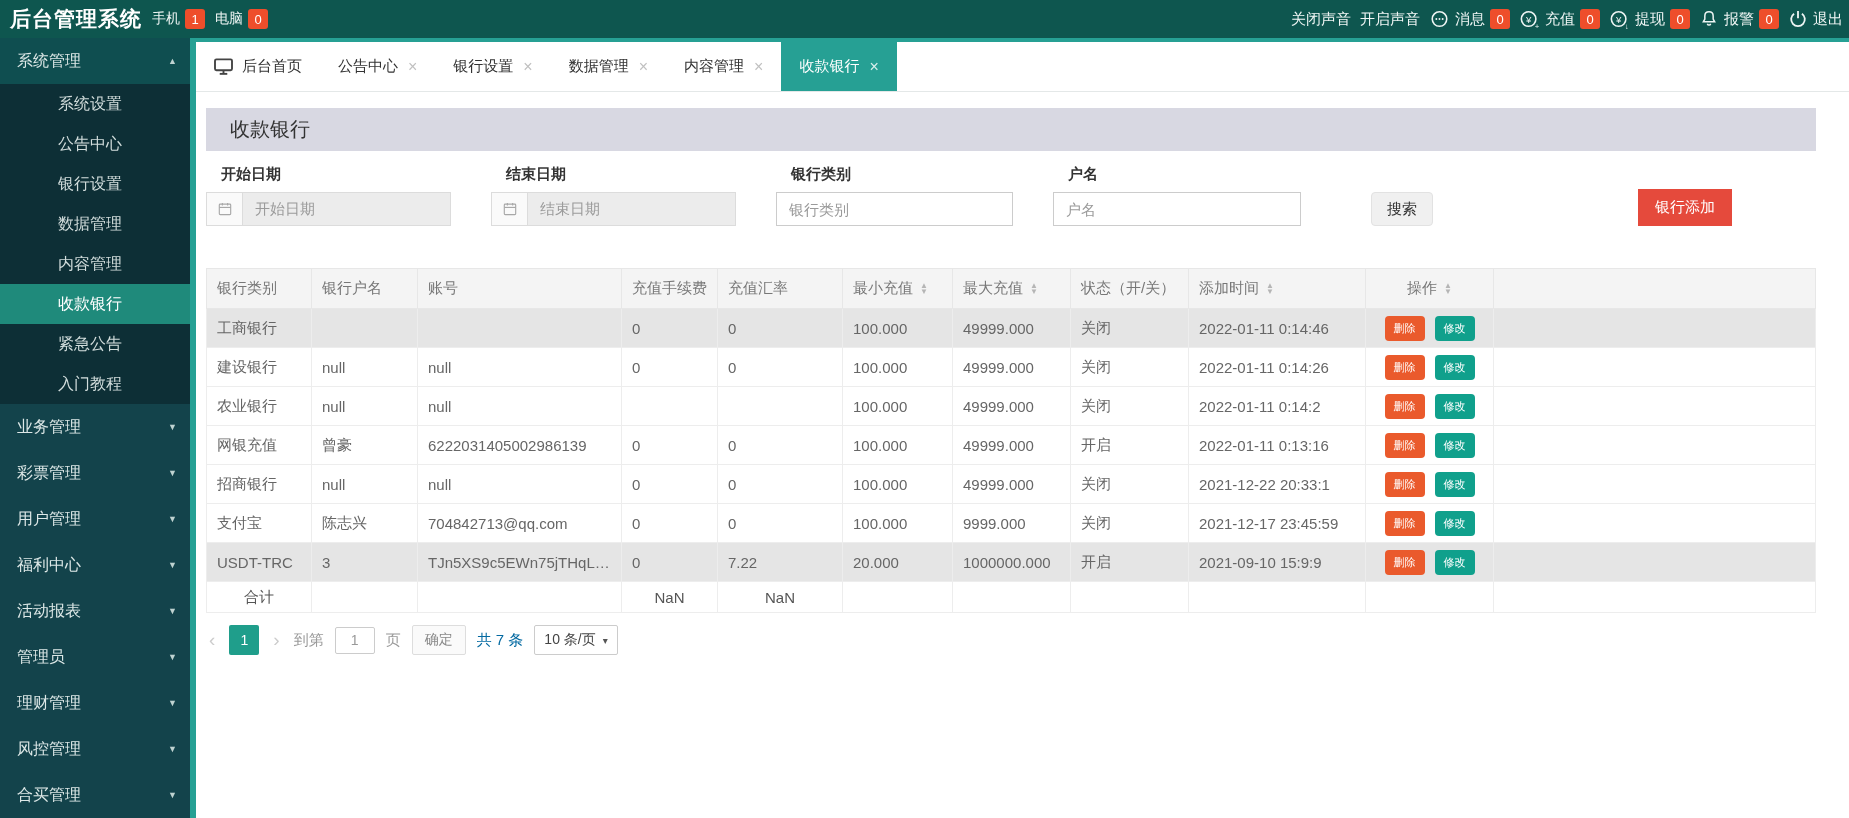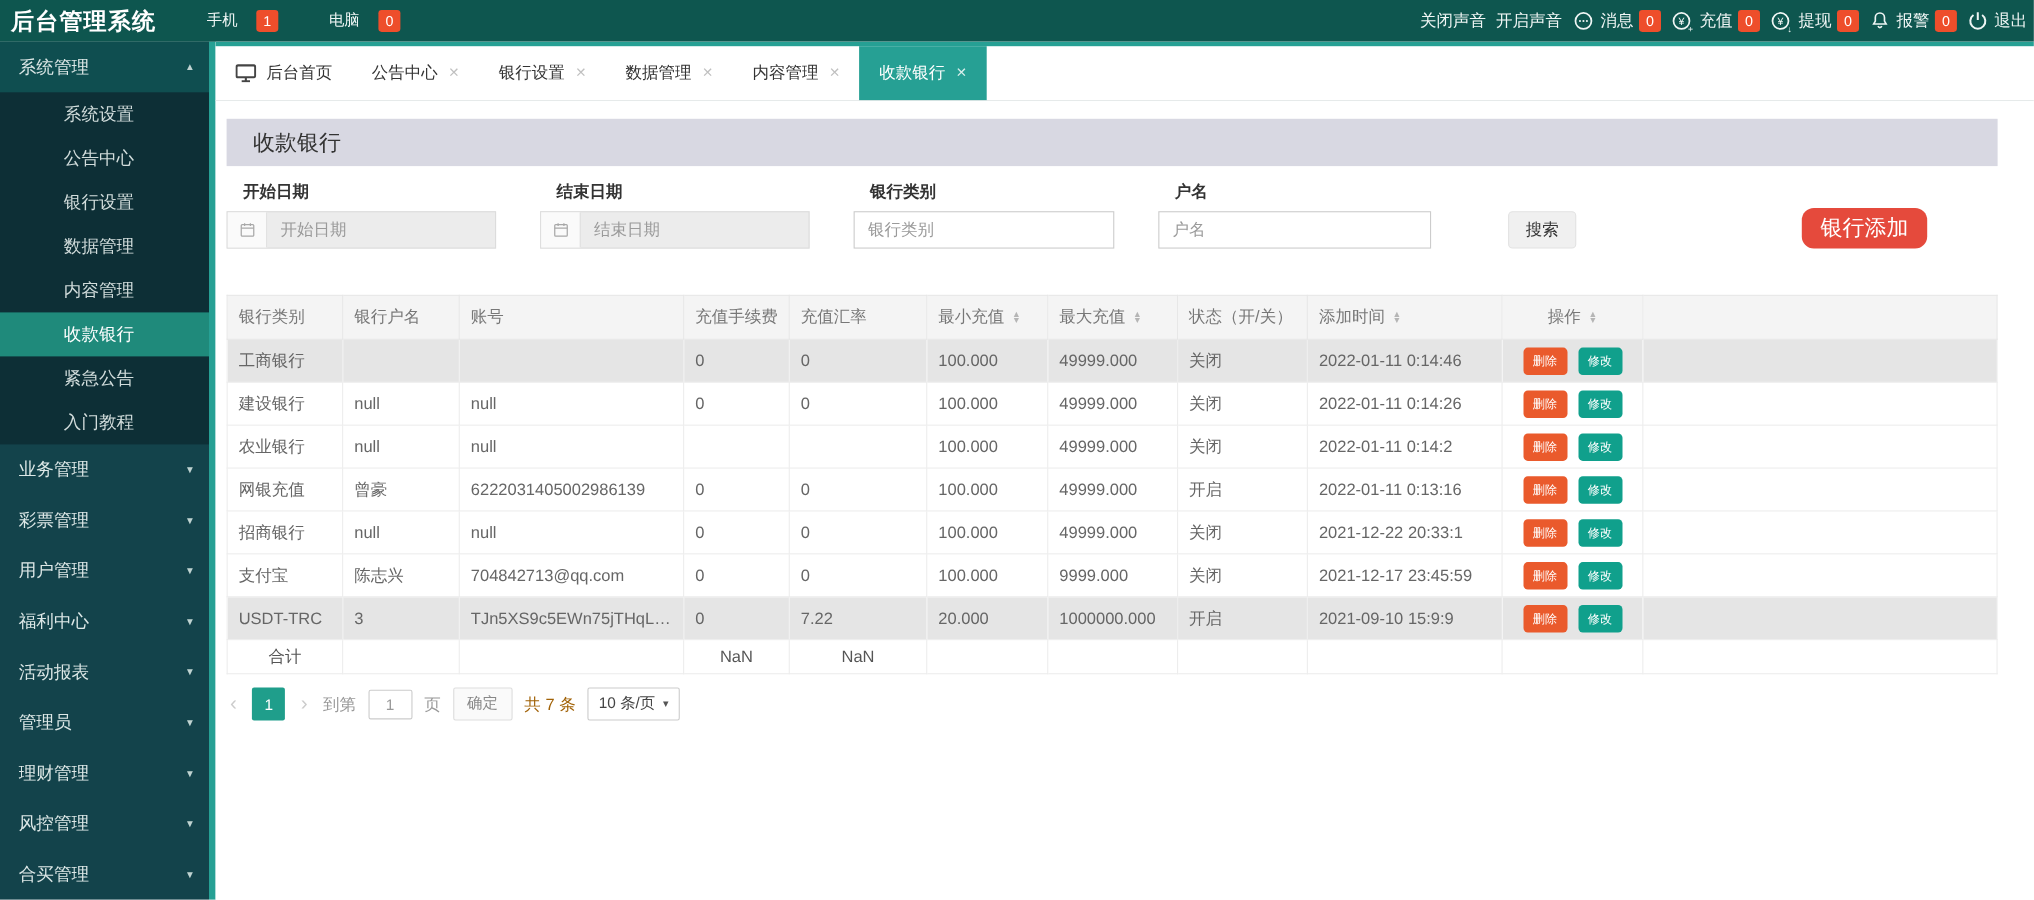--- a/index.html
+++ b/index.html
@@ -3,21 +3,21 @@
 <meta charset="utf-8">
 <style>
   * { box-sizing: border-box; margin: 0; padding: 0; }
   html,body { width:1849px; height:818px; overflow:hidden; }
   body { font-family:"Liberation Sans","DejaVu Sans",sans-serif; background:#fff; }
 
   
   .topbar { height:38px; background:#0e564f; display:flex; align-items:center; justify-content:space-between; color:#fff; padding:0 6px 0 10px; }
   .brand-group { display:flex; align-items:center; gap:10px; }
   .brand { font-size:21px; font-weight:bold; letter-spacing:1px; }
-  .top-stat { display:flex; align-items:center; gap:17px; font-size:14px; color:#eef5f4;margin-left:36px; }
+  .top-stat { display:flex; align-items:center; gap:5px; font-size:14px; color:#eef5f4; }
   .badge { min-width:20px; height:20px; background:#ee4e2b; border-radius:3px; color:#fff; font-size:13px; display:flex; align-items:center; justify-content:center; padding:0 4px; }
   .top-actions { display:flex; align-items:center; gap:9px; font-size:15px; color:#f0f6f5; }
   .top-item { display:flex; align-items:center; gap:5px; cursor:pointer; white-space:nowrap; }
   .top-item svg { display:block; }
 
   
   .layout { display:flex; height:780px; }
   .sidebar { width:190px; background:#13434b; flex:none; overflow:hidden; }
   .side-divider { width:6px; background:#26a094; flex:none; }
   .main { flex:1; min-width:0; display:flex; flex-direction:column; }
@@ -46,42 +46,42 @@
   .filters { margin:14px 33px 0 10px; display:flex; align-items:flex-end; }
   .field { display:flex; flex-direction:column; margin-right:40px; }
   .field-label { font-size:15px; font-weight:bold; color:#333; margin:0 0 8px 15px; }
   .input-box { height:34px; display:flex; align-items:center; }
   .input-box.date { background:#ececec; border:1px solid #dcdcdc; }
   .icon-cell { width:36px; height:100%; display:flex; align-items:center; justify-content:center; background:#fafafa; border-right:1px solid #dcdcdc; }
   .date-ph { color:#9a9a9a; font-size:15px; padding-left:12px; }
   .text-input { height:34px; width:100%; border:1px solid #ccc; background:#fff; padding:0 12px; font-size:15px; color:#333; font-family:inherit; }
   .text-input::placeholder { color:#9a9a9a; }
   .search-btn { height:34px; padding:0 15px; background:#f0f0f0; border:1px solid #e2e2e2; border-radius:4px; font-size:15px; color:#333; margin-left:30px; cursor:pointer; font-family:inherit; }
-  .add-btn { height:37px; padding:0 17px; background:#e54a3c; color:#fff; border:none; border-radius:11px; font-size:20px; margin-left:205px; cursor:pointer; font-family:Liberation Serif, serif; }
+  .add-btn { height:37px; padding:0 17px; background:#e54a3c; color:#fff; border:none; border-radius:0; font-size:15px; margin-left:205px; cursor:pointer; font-family:Liberation Serif, serif; }
 
   
   .table-wrap { margin:42px 33px 0 10px; }
   table { width:100%; border-collapse:collapse; table-layout:fixed; }
   th { background:#f4f4f4; font-weight:normal; color:#777; font-size:15px; text-align:left; padding:0 10px; height:40px; border:1px solid #e7e7e7; white-space:nowrap; overflow:hidden; }
   td { color:#666; font-size:15px; padding:0 10px; height:39px; border:1px solid #ededed; white-space:nowrap; overflow:hidden; text-overflow:ellipsis; background:#fff; }
   tr.shaded td { background:#e5e5e5; }
   .center { text-align:center; }
   .sort { display:inline-flex; flex-direction:column; margin-left:7px; vertical-align:middle; line-height:6px; font-size:8px; color:#b5b5b5; }
   .row-btn { color:#fff; font-size:11px; padding:5px 9px; border-radius:4px; border:none; margin:0 5px; cursor:pointer; font-family:inherit; }
   .btn-del { background:#ea5a2c; }
   .btn-edit { background:#10a08c; }
   tr.summary td { height:31px; color:#555; background:#fff; }
 
   
   .pagination { margin:12px 33px 0 10px; display:flex; align-items:center; gap:11px; font-size:15px; color:#999; }
   .pg-arrow { color:#ccc; font-size:19px; padding:0 3px; cursor:pointer; }
   .pg-current { width:30px; height:30px; background:#1f9e8b; color:#fff; display:flex; align-items:center; justify-content:center; border-radius:2px; font-size:14px; cursor:pointer; }
   .pg-input { width:40px; height:27px; border:1px solid #ccc; text-align:center; color:#999; border-radius:2px; font-size:14px; font-family:inherit; }
   .pg-confirm { height:30px; padding:0 12px; background:#fafafa; border:1px solid #ddd; border-radius:2px; color:#888; font-size:14px; cursor:pointer; font-family:inherit; }
-  .pg-total { color:#a16207;text-align:right; }
+  .pg-total { color:#0369a1;text-align:right; }
   .pg-size { height:30px; border:1px solid #ccc; border-radius:2px; display:flex; align-items:center; padding:0 9px; gap:7px; color:#444; font-size:14px; background:#fff; cursor:pointer; }
   .pg-size .caret { font-size:10px; color:#555; }
 
   
   .watermark { position:absolute; left:549px; top:292px; width:370px; text-align:center; color:#ed0f0f; pointer-events:none; }
   .wm1 { font-size:31px; font-weight:bold; letter-spacing:3px; }
   .wm2 { font-size:35px; font-weight:bold; margin-top:3px; letter-spacing:1px; }
 </style>
 </head>
 <body>

